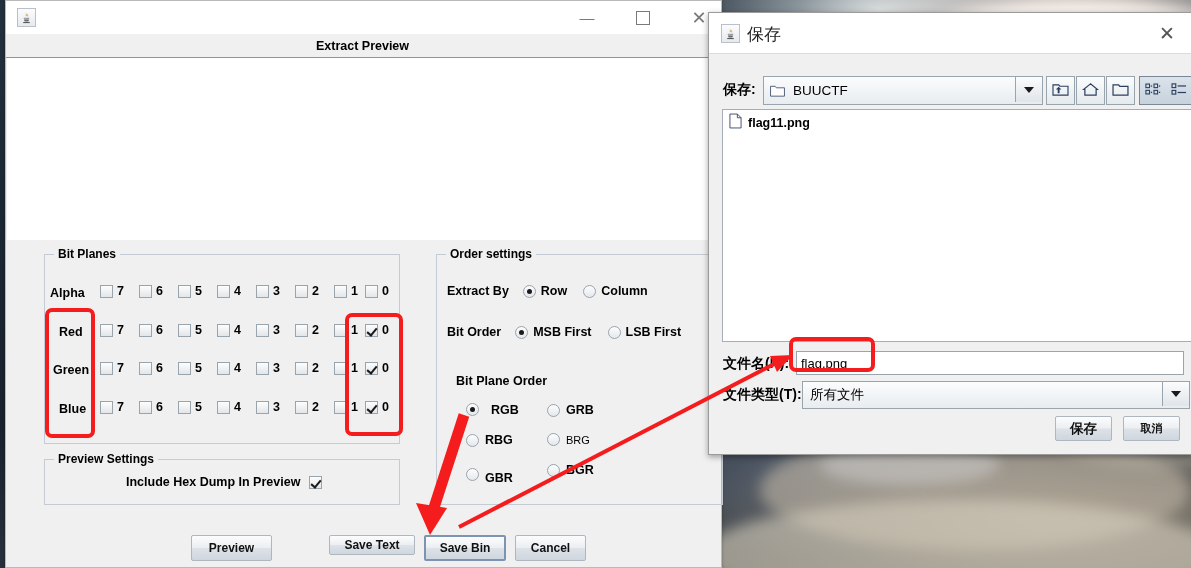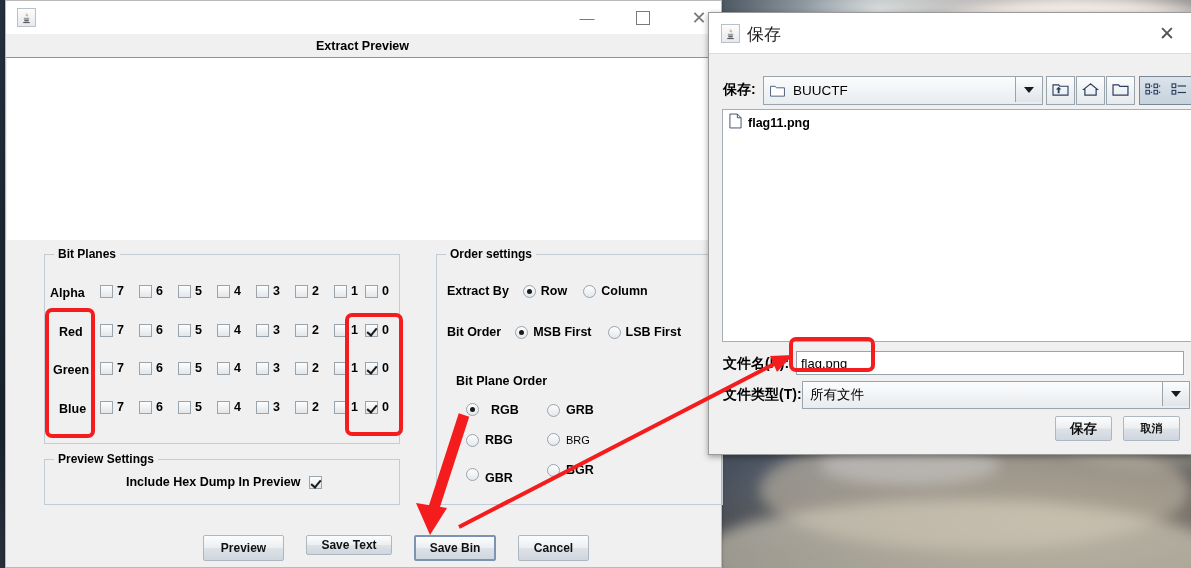--- a/index.html
+++ b/index.html
@@ -287,25 +287,25 @@
       <div style="position: absolute; left: 0px; top: 60px; display: flex; align-items: center; gap: 6px;">
         <span class="rb"></span>
         <span style="font-weight: bold; font-size: 12.5px; margin-top: 8px;">GBR</span>
       </div>
       <div style="position: absolute; left: 81px; top: 60px; display: flex; align-items: center; gap: 6px;">
         <span class="rb"></span>
         <span style="font-weight: bold; font-size: 12.5px;">BGR</span>
       </div>
     </div>
 
-  <div style="position:absolute;left:197px;top:534px;display:flex;gap:22px;">
+  <div style="position:absolute;left:185px;top:534px;display:flex;gap:9px;">
     <div class="btn" style="width:81px;height:26px;">
       <span>Preview</span>
     </div>
-    <div class="btn" style="width:86px;height:20px;">
+    <div class="btn" style="width:86px;height:20px;margin-left:48px;">
       <span>Save Text</span>
     </div>
     <div class="btn focus" style="width:82px;height:26px;">
       <span>Save Bin</span>
     </div>
     <div class="btn" style="width:71px;height:26px;">
       <span>Cancel</span>
     </div>
   </div>
 </div>

